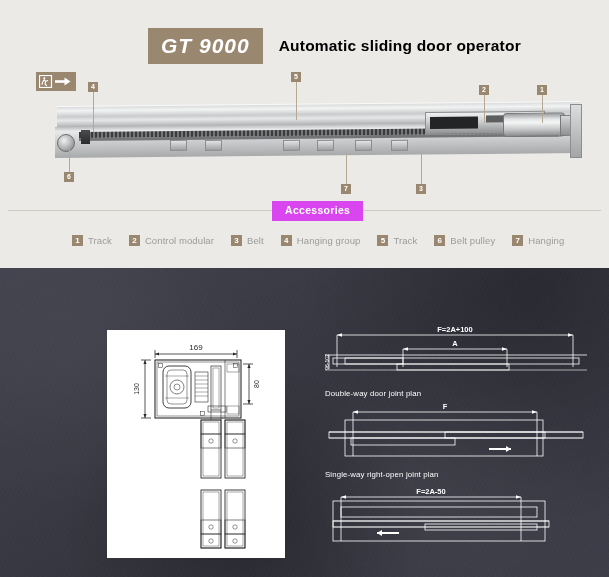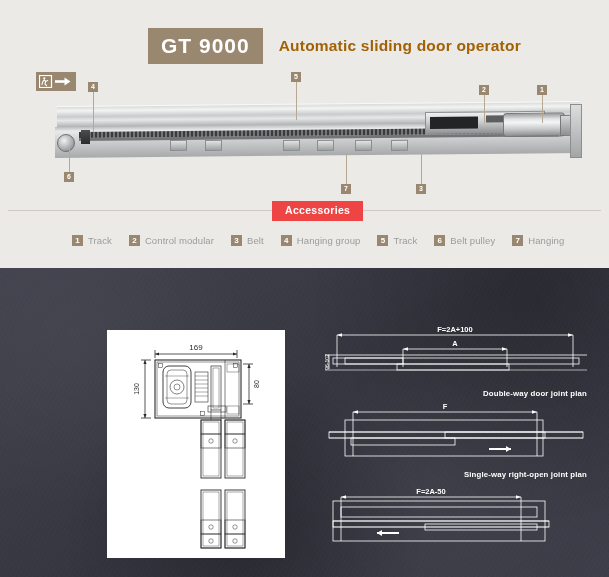--- a/index.html
+++ b/index.html
@@ -41,24 +41,25 @@
   }
   .model-badge {
     background: #9a8770;
     color: #ffffff;
     font-size: 21px;
     font-weight: bold;
     letter-spacing: 1px;
     padding: 7px 13px 8px 13px;
     line-height: 1;
     font-family: "Liberation Sans", sans-serif;
+    font-style: italic;
   }
   .title-text {
     margin-left: 16px;
-    color: #a16207;
+    color: #000000;
     font-size: 15.5px;
     font-weight: bold;
     letter-spacing: 0.2px;
     white-space: nowrap;
   }
 
   
   .exit-sign {
     position: absolute;
     left: 36px;
@@ -264,21 +265,21 @@
     left: 8px;
     right: 8px;
     top: 210px;
     height: 1px;
     background: #cfcac3;
   }
   .acc-title {
     position: absolute;
     left: 272px;
     top: 201px;
-    background: #ef4444;
+    background: #d946ef;
     color: #ffffff;
     font-size: 10.5px;
     font-weight: bold;
     padding: 4px 13px 5px 13px;
     line-height: 1;
     letter-spacing: 0.3px;
   }
 
   
   .acc-list {
@@ -348,22 +349,22 @@
   .draw-panel svg { display: block; }
 
   
   .plan {
     position: absolute;
   }
   .plan svg { display: block; }
   .plan-caption {
     color: #ffffff;
     font-size: 7.8px;
-    font-weight: bold;
-    text-align: right;
+    font-weight: normal;
+    text-align: left;
     margin-top: 2px;
     letter-spacing: 0.15px;
   }
   #plan-1 { left: 325px; top: 325px; width: 262px; }
   #plan-2 { left: 325px; top: 398px; width: 262px; }
   #plan-3 { left: 325px; top: 483px; width: 262px; }
 </style>
 </head>
 <body>
 

